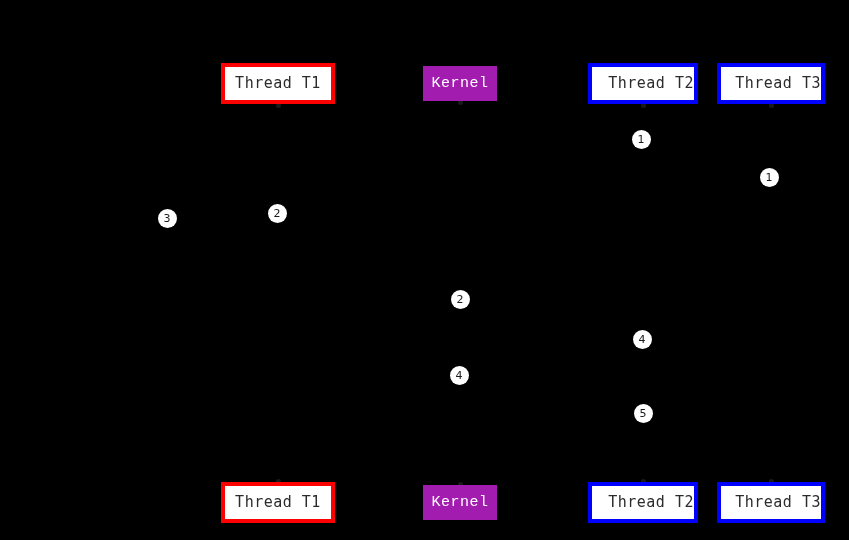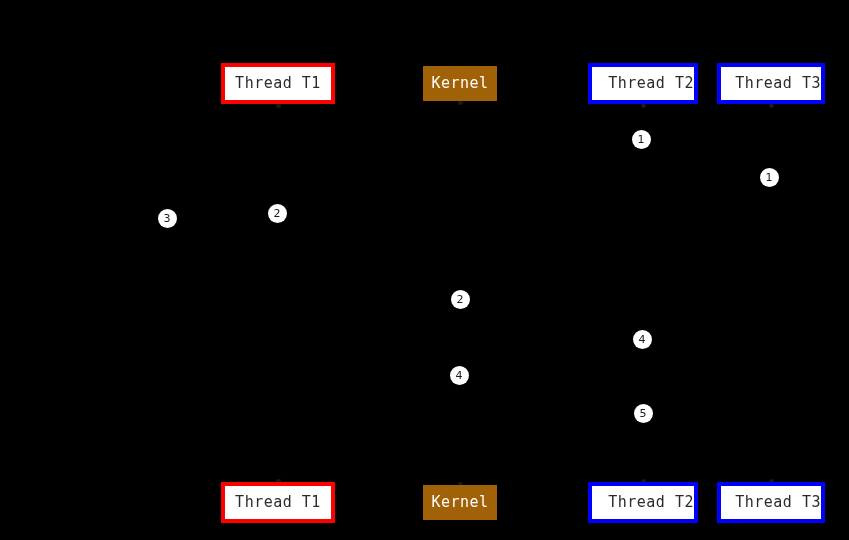--- a/index.html
+++ b/index.html
@@ -32,23 +32,24 @@
     white-space: nowrap;
     line-height: 1;
   }
   .participant.boxed {
     background: #FFFFFF;
     color: #2B2B2B;
   }
   .participant.red-border  { border: 4px solid #FF0000; }
   .participant.blue-border { border: 4px solid #0000FF; justify-content: flex-end; }
   .participant.filled-blue {
-    background: #a16207;
+    background: #a21caf;
     color: #FFFFFF;
     border: 0;
+    font-family: Liberation Mono, monospace;
   }
 
   
   .lifeline {
     position: absolute;
     width: 1px;
     background: #000000;
   }
   .lifeline-stub {
     position: absolute;

